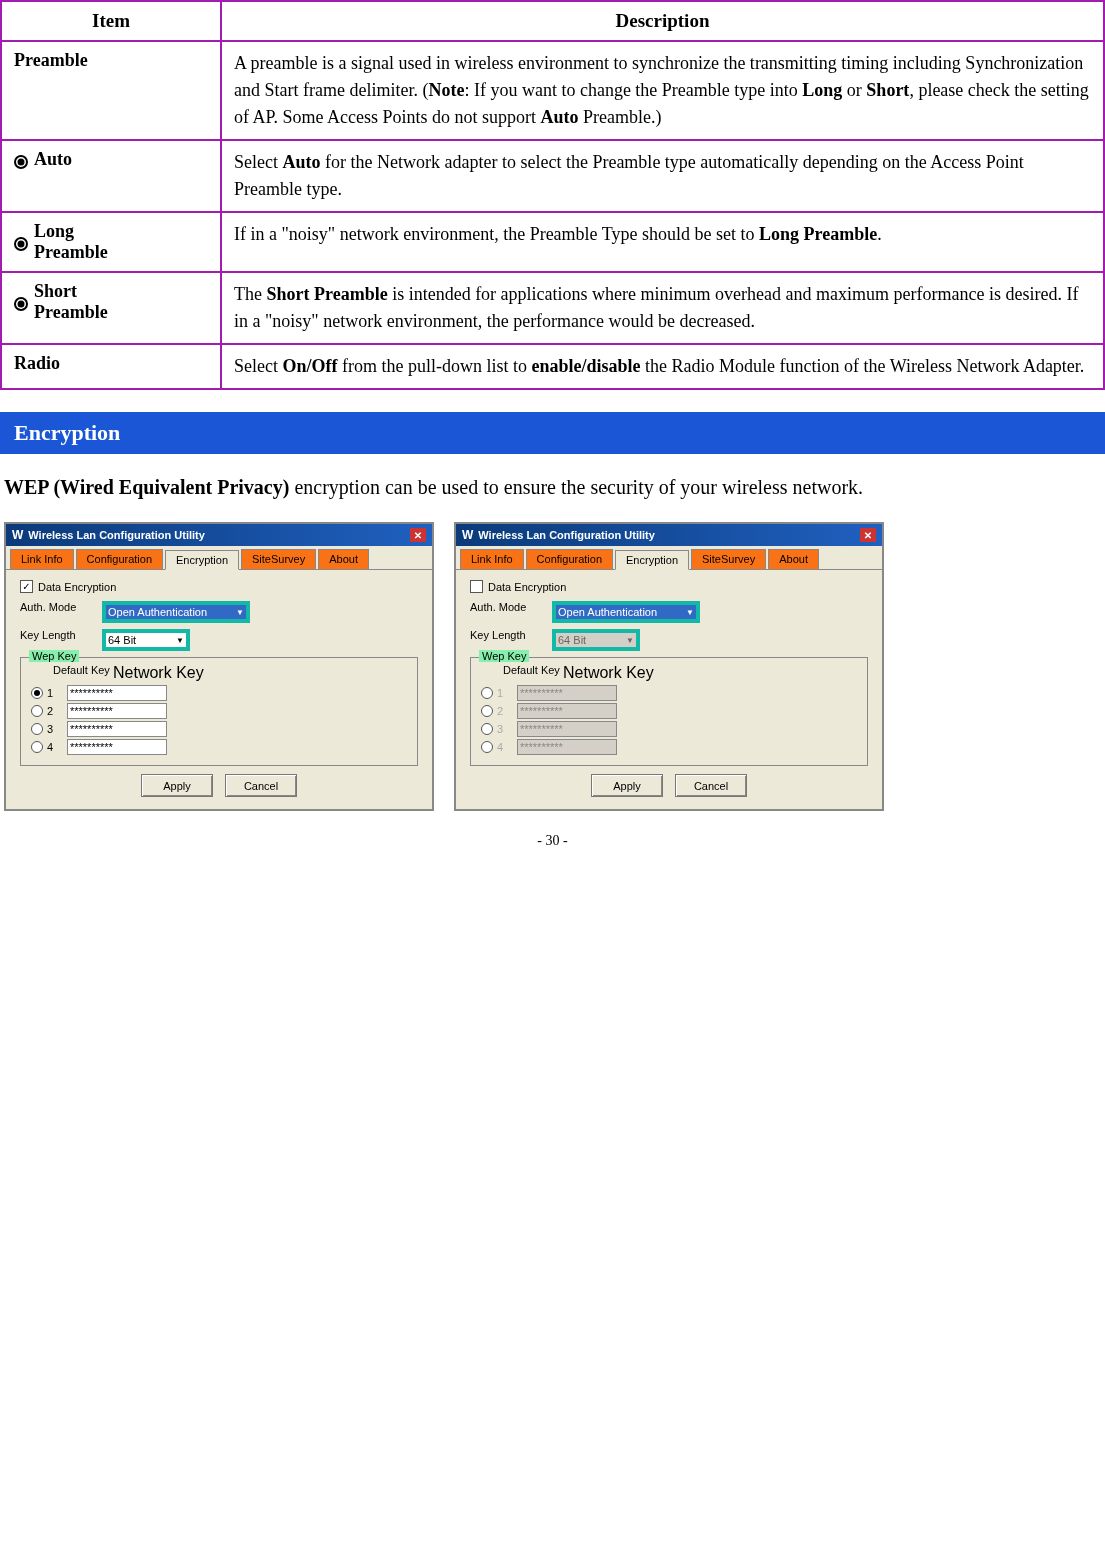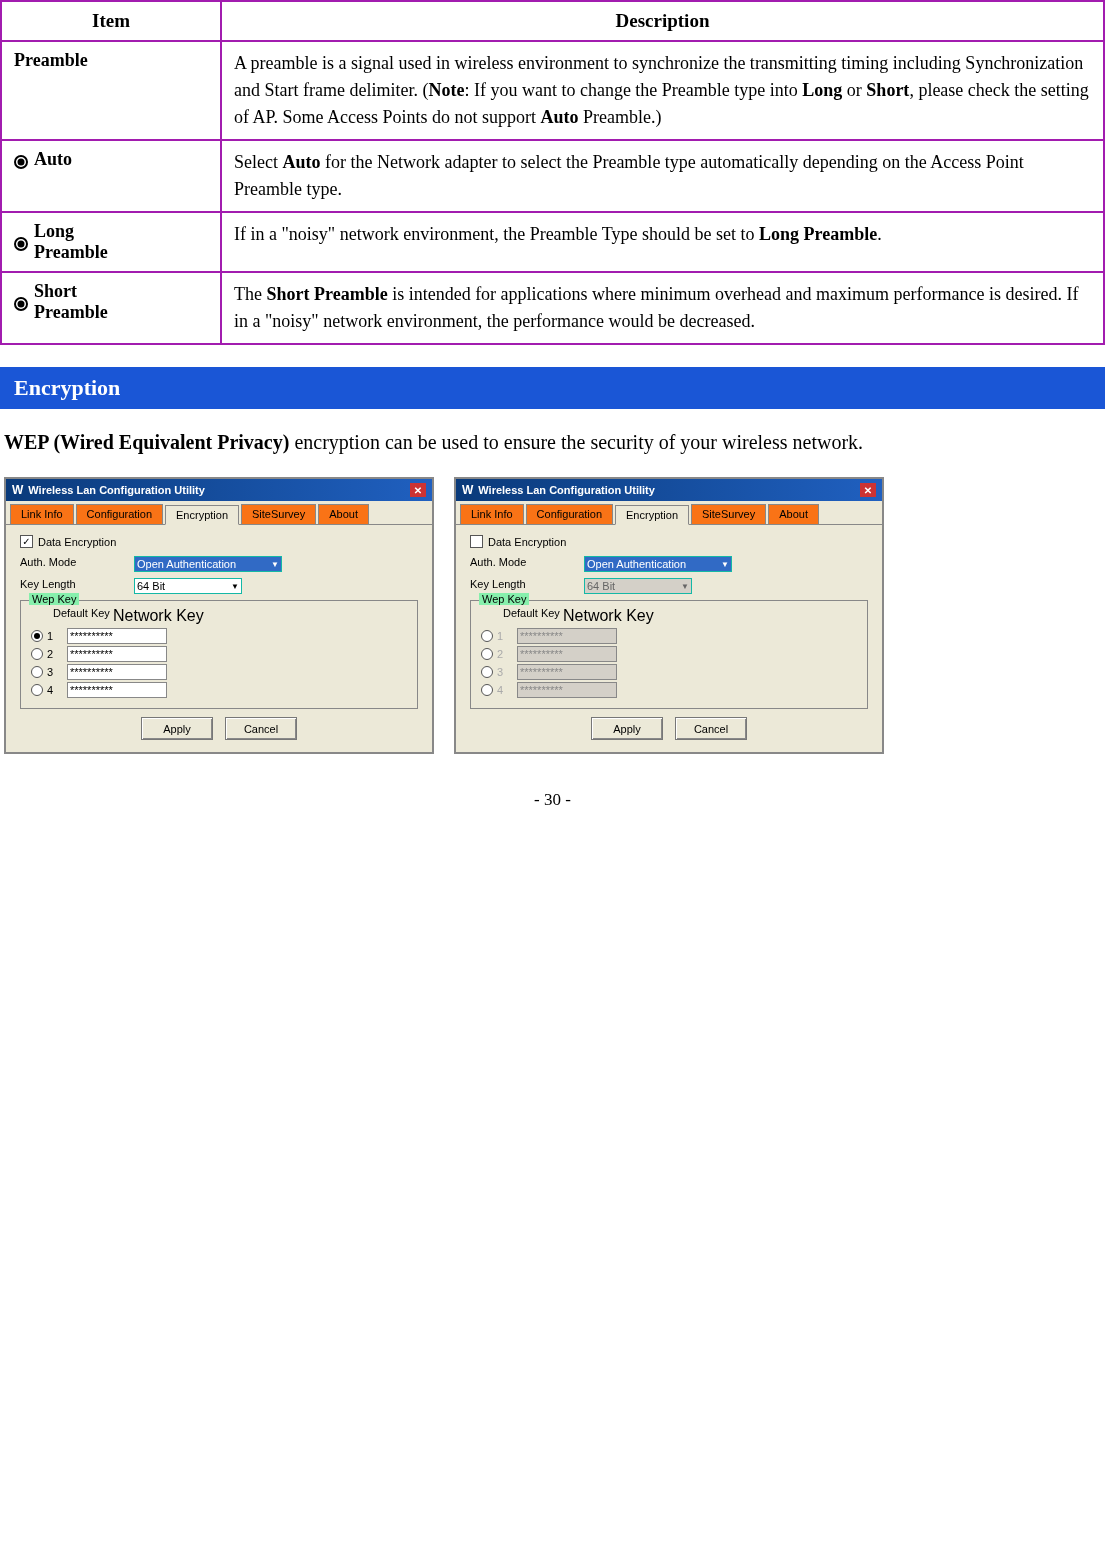--- a/index.html
+++ b/index.html
@@ -161,37 +161,36 @@
     .form-row {
       display: flex;
       align-items: flex-start;
       margin-bottom: 6px;
     }
     .form-label {
       width: 82px;
       font-size: 11px;
     }
     .dropdown {
-      border: 1px solid #14b8a6;
+      border: 4px solid #14b8a6;
       background: #fff;
       font-size: 11px;
       padding: 1px 2px;
       display: flex;
       align-items: center;
       justify-content: space-between;
       cursor: pointer;
-      margin-left: 32px;
     }
     .dropdown.auth {
       width: 148px;
       background: #316AC5;
       color: #fff;
     }
     .dropdown.keylength {
-      width: 108px;
+      width: 88px;
     }
     .dropdown.keylength.disabled {
       background: #d4d0c8;
       color: #666;
     }
     .dropdown-arrow {
       font-size: 8px;
       margin-left: 4px;
     }
 
@@ -272,22 +271,22 @@
       background: #ece9d8;
       border: 1px solid #777;
       font-size: 11px;
       cursor: pointer;
       box-shadow: 1px 1px 0 #fff inset, -1px -1px 0 #888 inset;
     }
 
     
     .page-number {
       text-align: center;
-      font-size: 17px;
-      margin-top: 36px;
+      font-size: 14px;
+      margin-top: 22px;
       padding-bottom: 10px;
     }
 
     
     b { font-weight: bold; }
     .radio-label { display: flex; align-items: center; font-size: 18px; }
     .bullet-radio {
       display: inline-block;
       width: 14px;
       height: 14px;
@@ -350,20 +349,26 @@
 
     <tr>
       <td>
         <span class="radio-label"><span class="bullet-radio"></span> Short<br>Preamble</span>
       </td>
       <td>
         The <b>Short Preamble</b> is intended for applications where minimum overhead and maximum performance is desired. If in a "noisy" network environment, the performance would be decreased.
       </td>
     </tr>
 
+    <tr>
+      <td>Radio</td>
+      <td>
+        Select <b>On/Off</b> from the pull-down list to <b>enable/disable</b> the Radio Module function of the Wireless Network Adapter.
+      </td>
+    </tr>
   </tbody>
 </table>
 
 <div class="encryption-header">Encryption</div>
 
 <p class="wep-paragraph">
   <b>WEP (Wired Equivalent Privacy)</b> encryption can be used to ensure the security of your wireless network.
 </p>
 
 <div class="screenshots">

